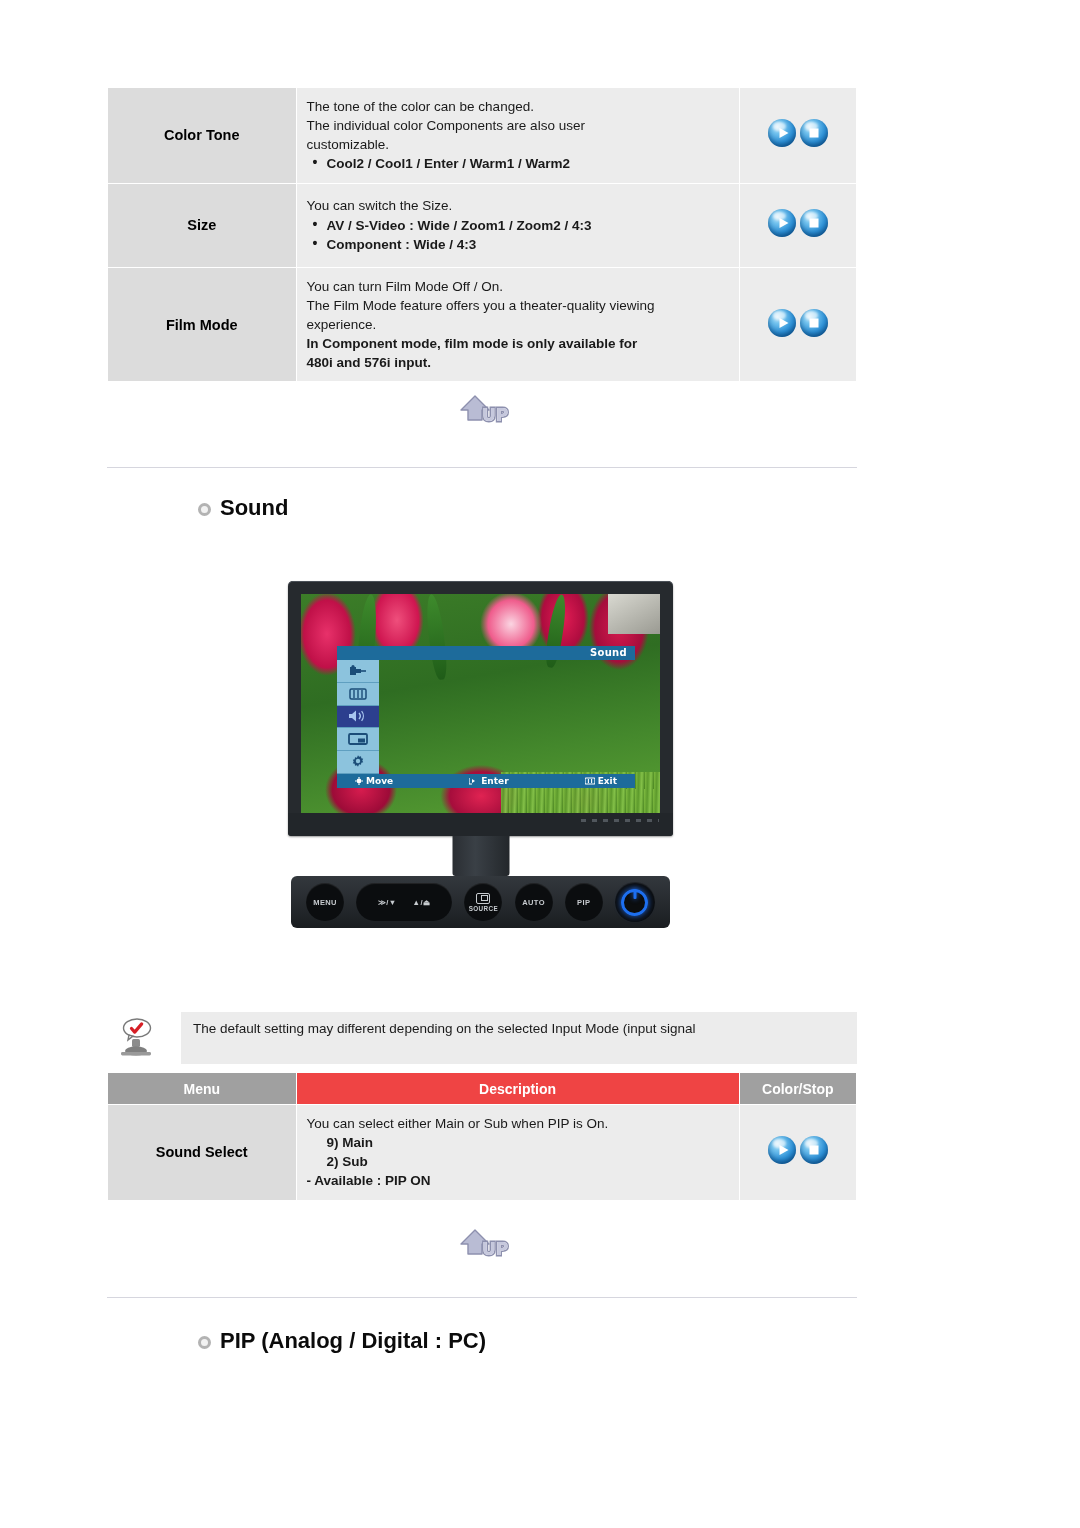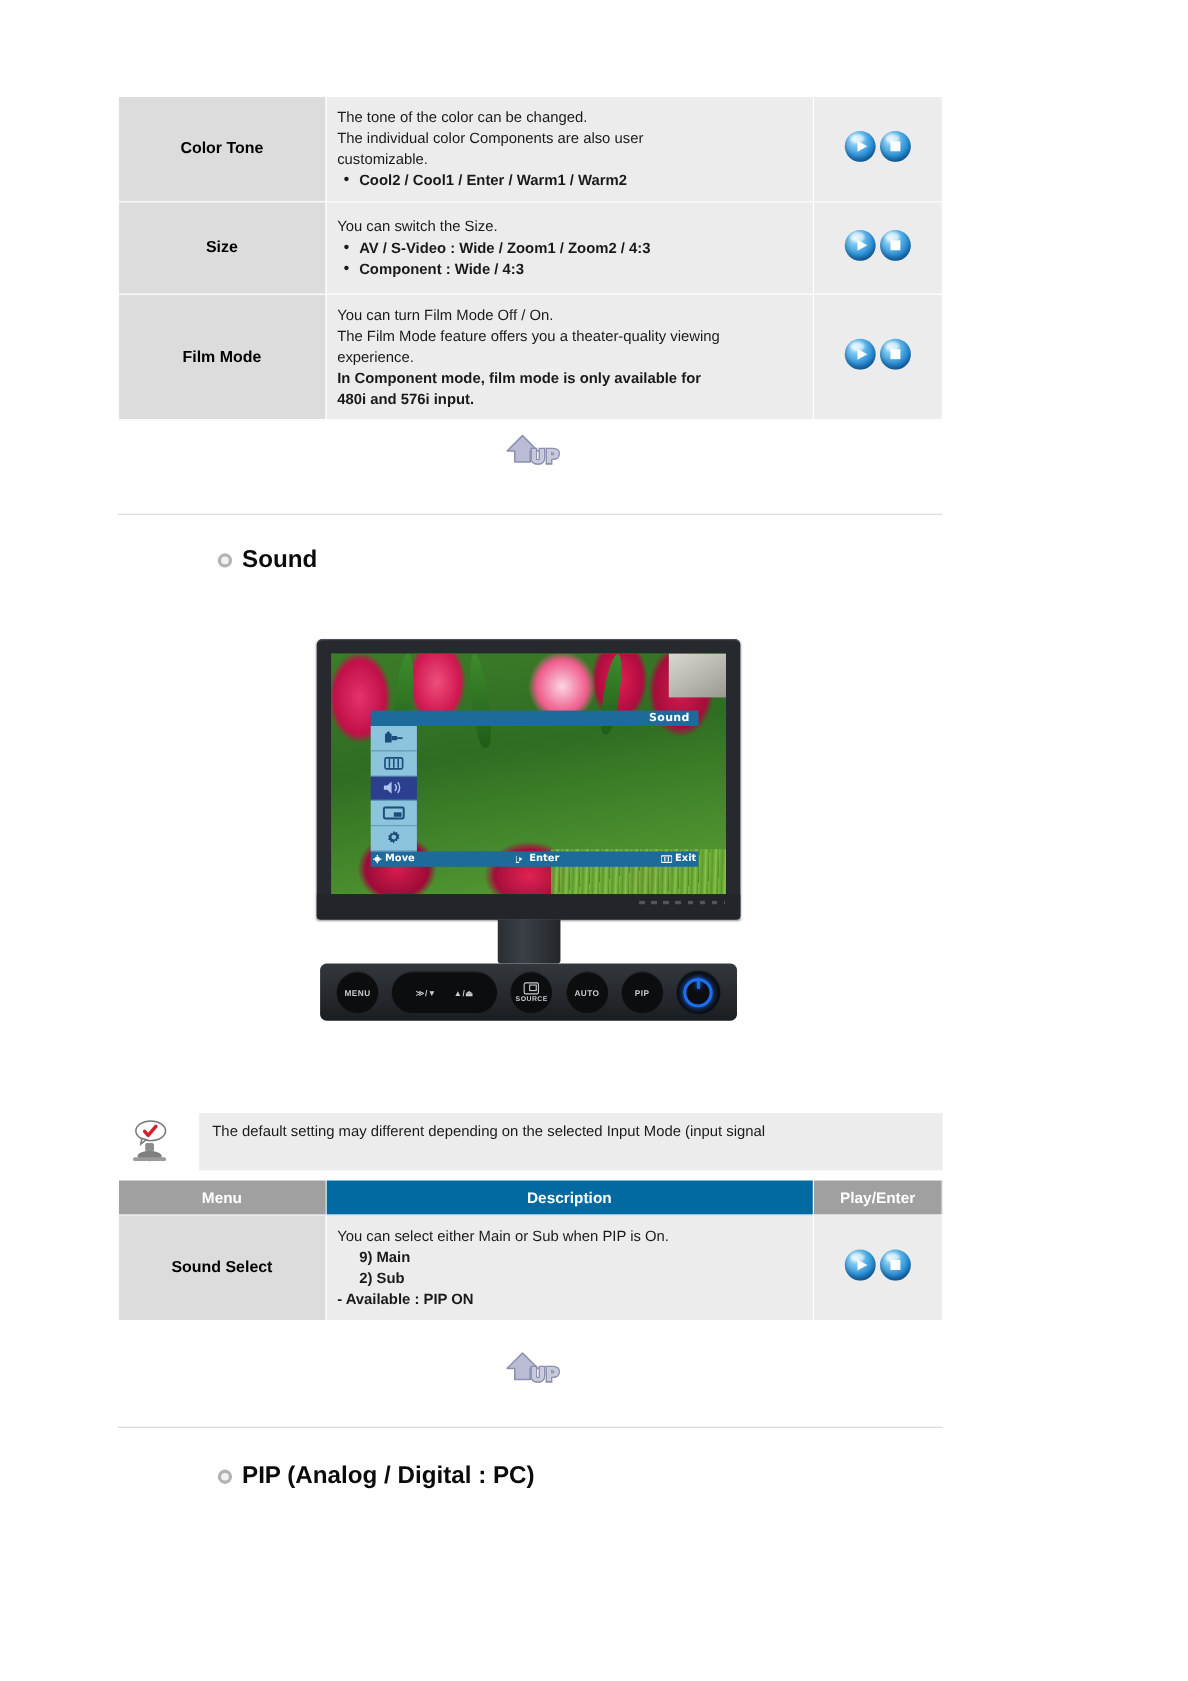--- a/index.html
+++ b/index.html
@@ -303,21 +303,21 @@
     border-bottom: 5px solid transparent;
   }
   .osd-foot {
     height: 14px;
     background: #1d6b9b;
     color: #ffffff;
     font-size: 9px;
     font-weight: bold;
     display: flex;
     align-items: center;
-    padding: 0 2px;
+    padding: 0 18px;
     box-sizing: border-box;
   }
   .osd-foot span { display: flex; align-items: center; gap: 3px; }
   .osd-foot .f1 { }
   .osd-foot .f2 { margin: 0 auto; }
   .osd-foot .f3 { }
 
   .bezel-chin {
     position: absolute;
     left: 0; right: 0; bottom: 0;
@@ -610,22 +610,22 @@
 
 <table class="doc-table" style="left:107px; top:1072px; width:750px;">
   <colgroup>
       <col class="col-menu">
       <col class="col-desc">
       <col class="col-play">
     </colgroup>
   <thead>
     <tr style="height:32px;">
       <th style="background:#a0a0a0;color:#ffffff;font-size:14px;font-weight:bold;">Menu</th>
-      <th style="background:#0369a1;color:#ffffff;font-size:14px;font-weight:bold;">Description</th>
-      <th style="background:#a0a0a0;color:#ffffff;font-size:14px;font-weight:bold;">Play/Enter</th>
+      <th style="background:#ef4444;color:#ffffff;font-size:14px;font-weight:bold;">Description</th>
+      <th style="background:#a0a0a0;color:#ffffff;font-size:14px;font-weight:bold;">Color/Stop</th>
     </tr>
   </thead>
   <tbody>
     <tr style="height:93px;">
       <td class="cell-menu">Sound Select</td>
       <td class="cell-desc">
         <div>You can select either Main or Sub when PIP is On.</div>
         <div class="indent">9) Main</div>
         <div class="indent">2) Sub</div>
         <div class="b">- Available : PIP ON</div>

